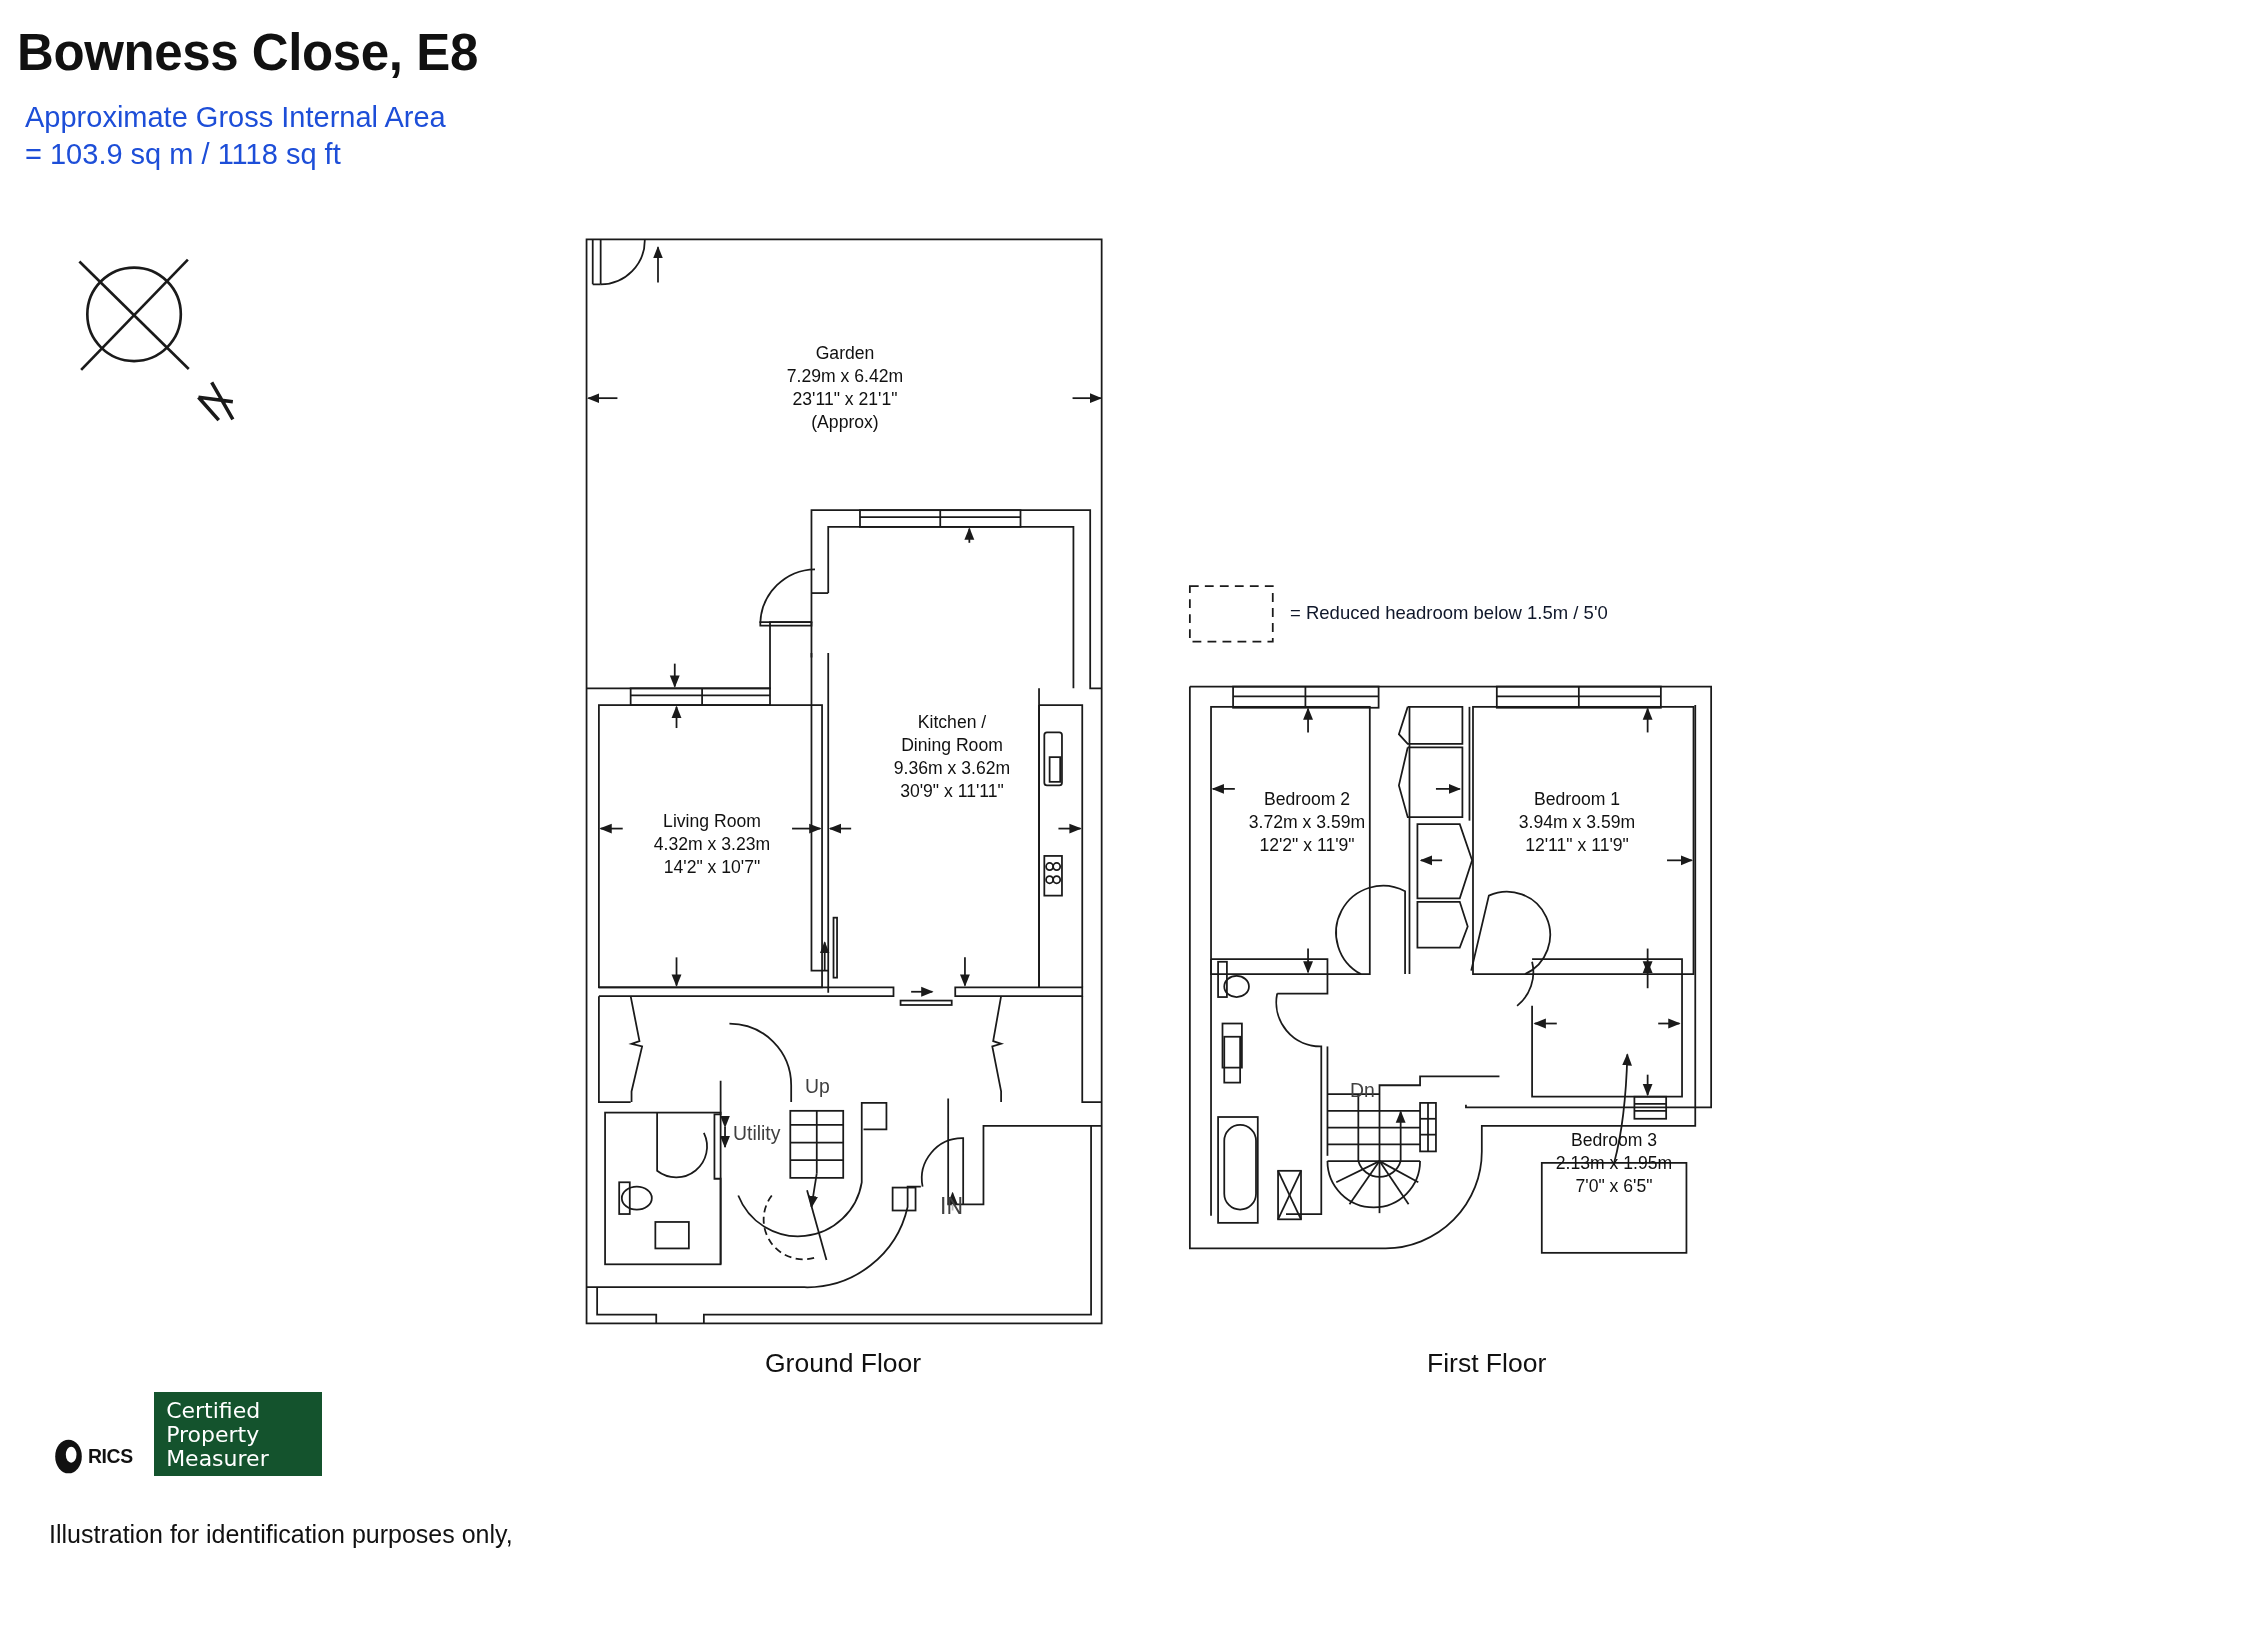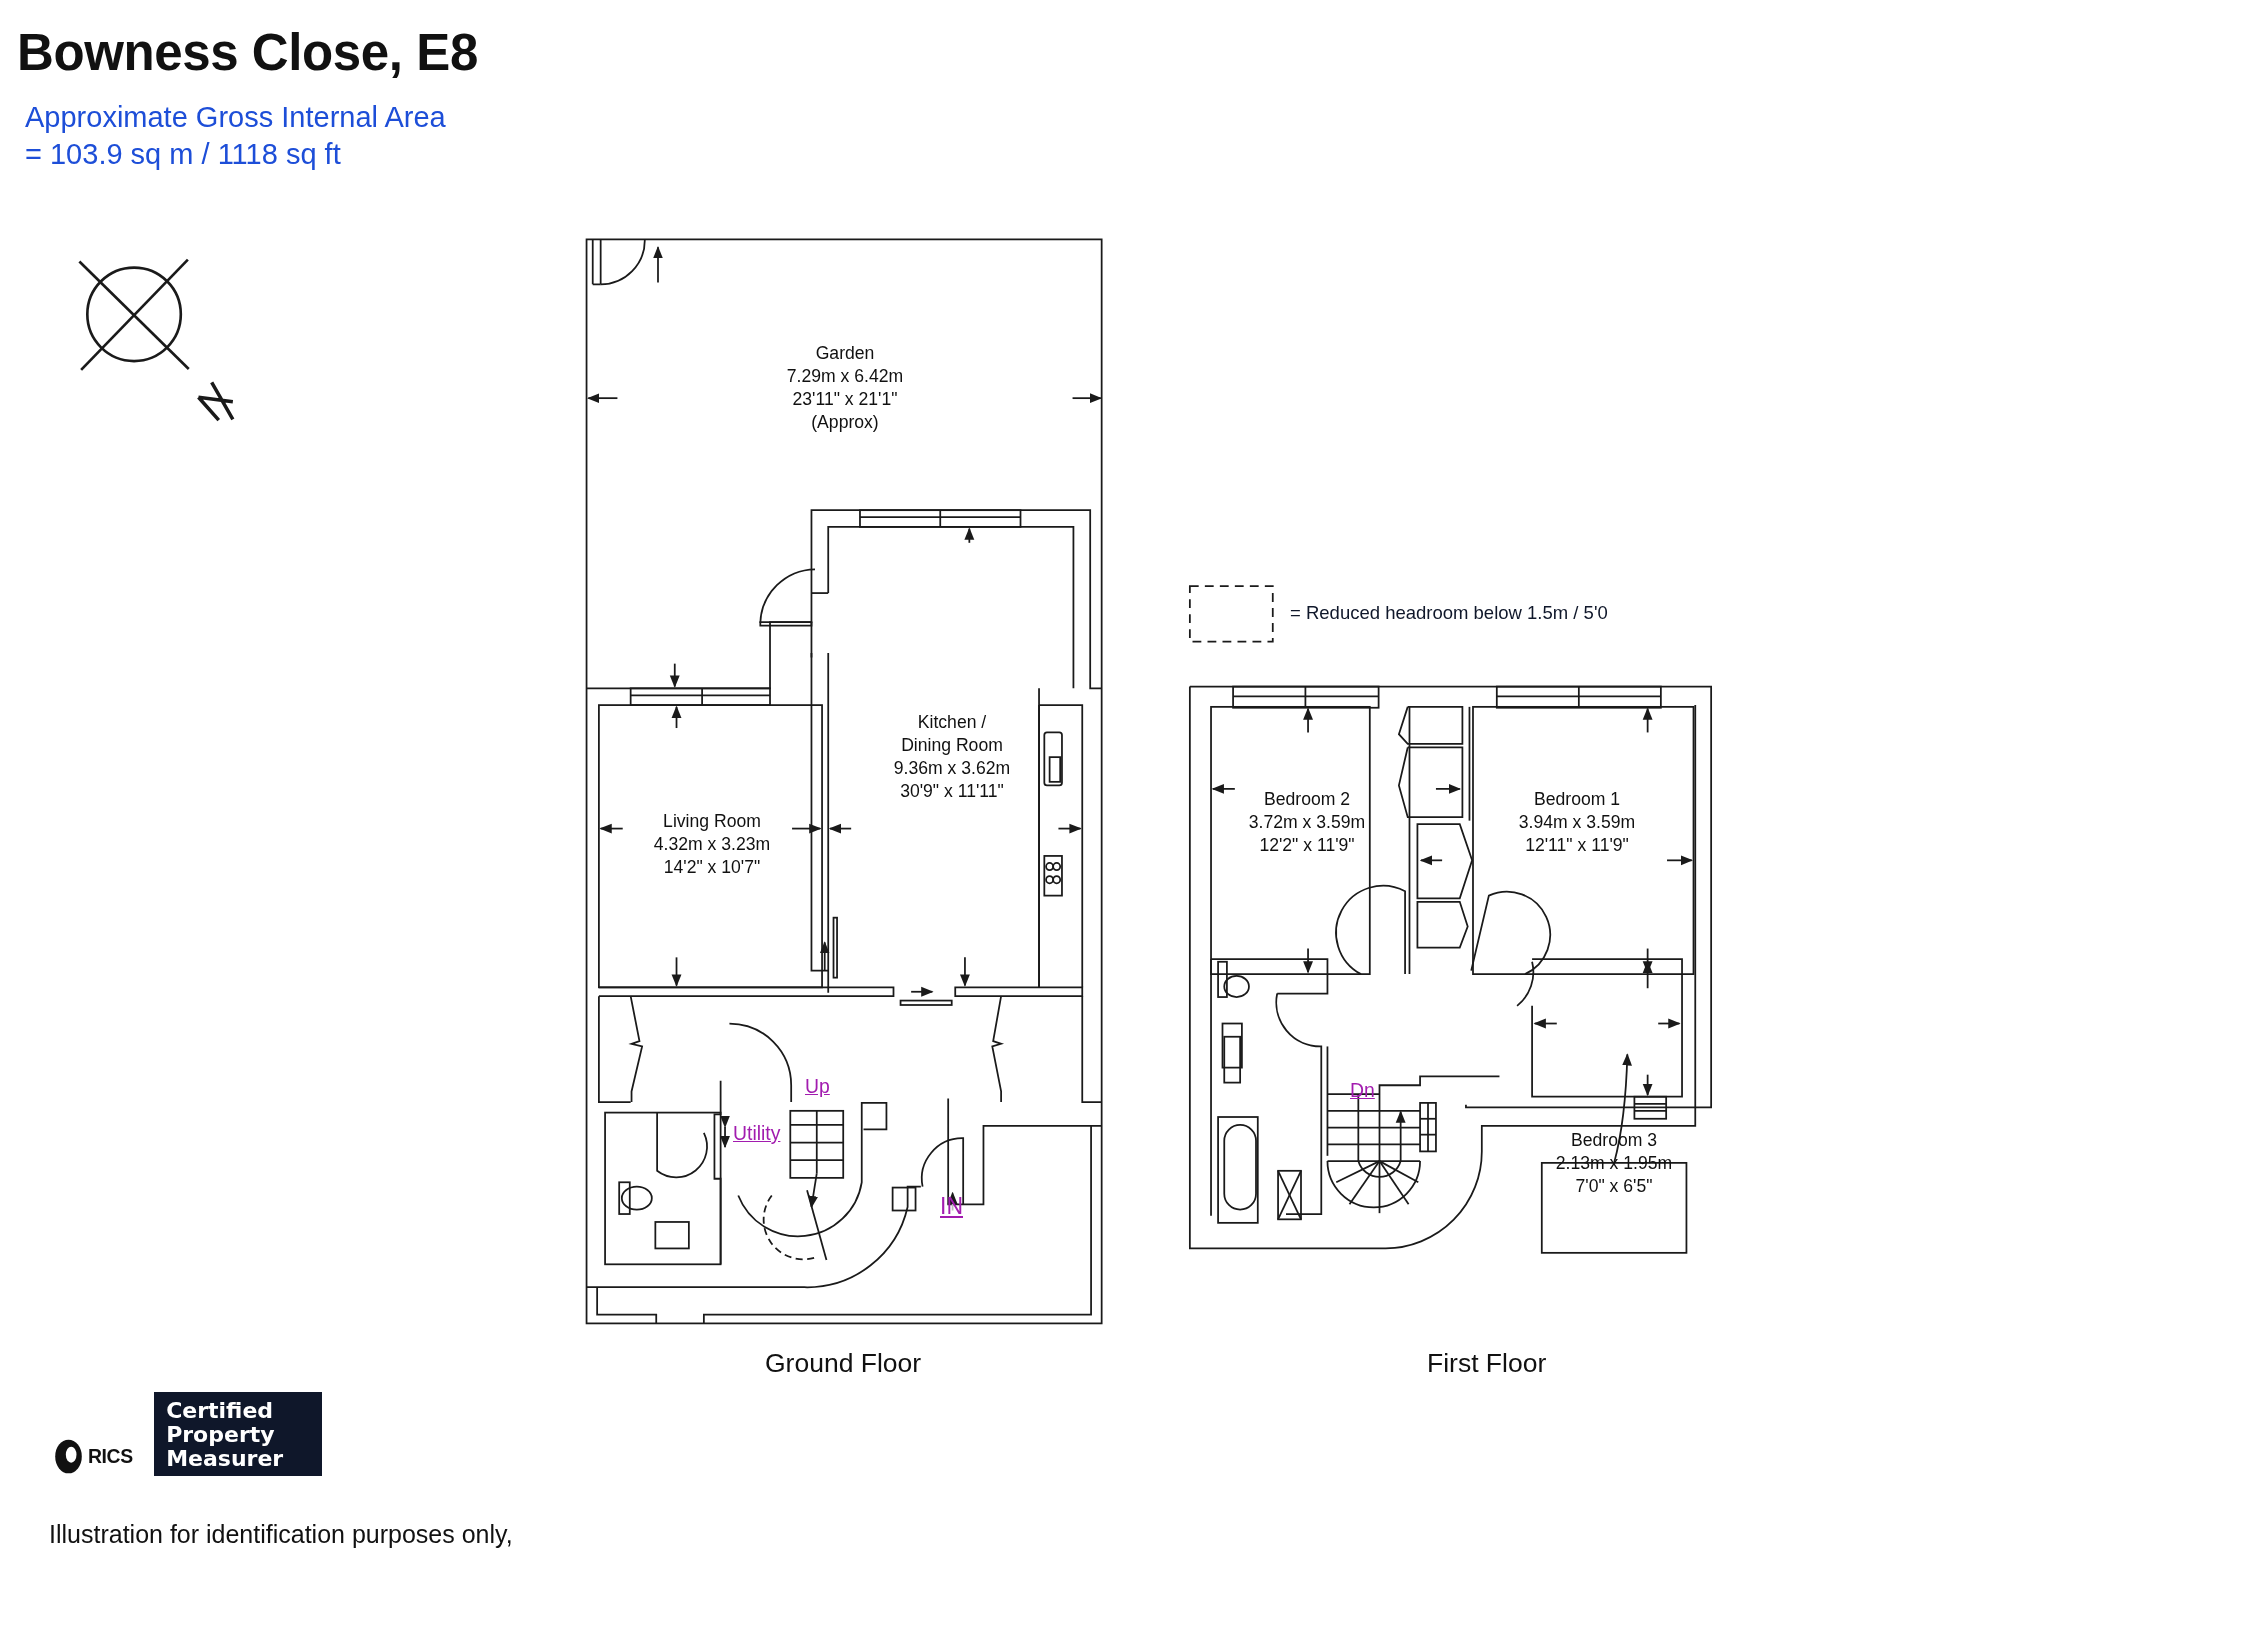--- a/index.html
+++ b/index.html
@@ -4,25 +4,25 @@
 <style>
   html, body { margin:0; padding:0; background:#ffffff; }
   body { width:2258px; height:1636px; position:relative; overflow:hidden;
          font-family:"Liberation Sans", sans-serif; color:#111; }
   .title { position:absolute; left:17px; top:23px; font-size:51px; font-weight:bold; letter-spacing:-0.4px; margin:0; }
   .area { position:absolute; left:25px; top:99px; font-size:29px; line-height:37px; color:#1d4ed8; }
   .legend-text { position:absolute; left:1290px; top:602px; font-size:18.5px; color:#0f172a; }
   svg#plan { position:absolute; left:0; top:0; }
   .floor-label { position:absolute; font-size:26.5px; color:#111; }
   .room-label { position:absolute; text-align:center; font-size:17.6px; line-height:23px; color:#111; transform:translateX(-50%); white-space:nowrap; }
-  .tag { position:absolute; font-size:19.4px; color:#a21caf;text-decoration:underline; }
+  .tag { position:absolute; font-size:19.4px; color:#404040; }
   .rics-wrap { position:absolute; left:49px; top:1392px; display:flex; align-items:flex-end; }
   .rics-mark { display:flex; flex-direction:row; align-items:center; margin-right:21px; }
   .rics-word { font-weight:bold; font-size:19.4px; letter-spacing:-0.4px; }
-  .cpm-badge { background:#0f172a; color:#fff; width:168px; height:84px; padding:7px 12.4px; box-sizing:border-box; font-weight:bold; font-size:22px; line-height:24px; font-family:"DejaVu Sans", sans-serif; }
+  .cpm-badge { background:#14532d; color:#fff; width:168px; height:84px; padding:7px 12.4px; box-sizing:border-box; font-weight:normal; font-size:22px; line-height:24px; font-family:"DejaVu Sans", sans-serif; }
   .disclaimer { position:absolute; left:49px; top:1517px; font-size:25px; line-height:34px; color:#111; }
 </style>
 </head>
 <body>
 
 <h1 class="title">Bowness Close, E8</h1>
 <div class="area">
   <div>Approximate Gross Internal Area</div>
   <div>= 103.9 sq m / 1118 sq ft</div>
 </div>

